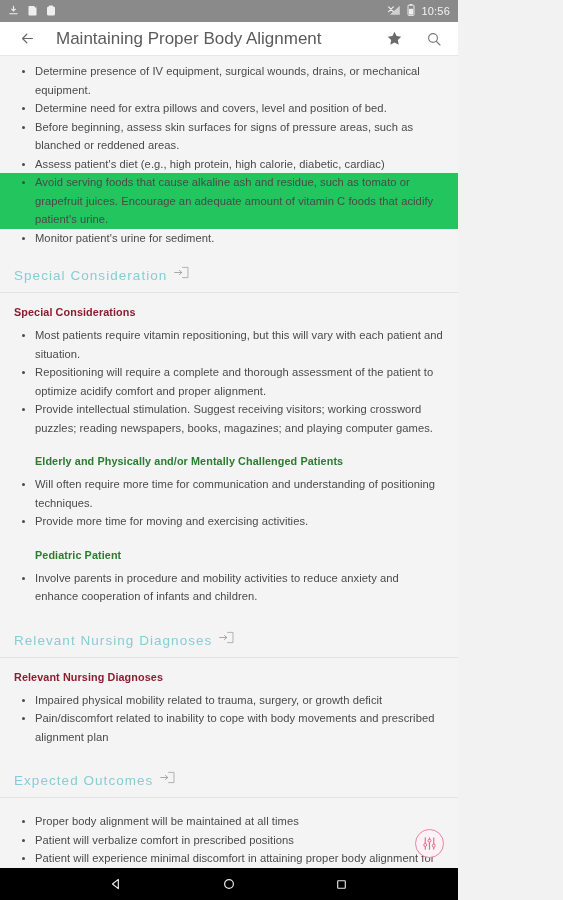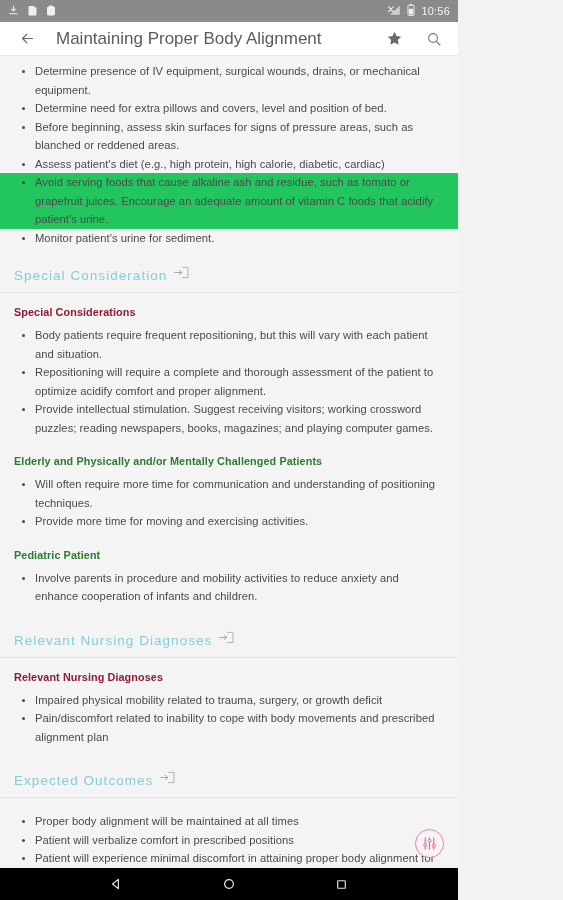--- a/index.html
+++ b/index.html
@@ -147,20 +147,21 @@
     color: #8e1c31;
     padding: 13px 14px 2px 14px;
     letter-spacing: .1px;
   }
   .sub-green {
     font-size: 10.8px;
     font-weight: bold;
     color: #2a7c30;
     padding: 14px 2px 2px 14px;
     letter-spacing: .1px;
+    margin-left: 21px;
   }
 
   .spacer-sm { height: 6px; }
 
   
   .fab {
     position: absolute;
     right: 14px;
     bottom: 10px;
     width: 29px; height: 29px;
@@ -273,21 +274,21 @@
             <path d="M1 9 L11 9 M8 6 L11.5 9 L8 12" stroke="#9c9c9c" stroke-width="1.3" fill="none" stroke-linecap="round" stroke-linejoin="round"></path>
             <path d="M12 1.5 L20.5 1.5 L20.5 16.5 L12 16.5" stroke="#9c9c9c" stroke-width="1.1" fill="none"></path>
           </svg>
       </span>
     </div>
 
     <div class="sub-red">Special Considerations</div>
 
     <div class="bullets-wrap nopad-x">
       <ul class="bullets">
-        <li>Body patients require frequent repositioning, but this will vary with each patient and situation.</li>
+        <li>Most patients require vitamin repositioning, but this will vary with each patient and situation.</li>
         <li>Repositioning will require a complete and thorough assessment of the patient to optimize acidify comfort and proper alignment.</li>
         <li>Provide intellectual stimulation. Suggest receiving visitors; working crossword puzzles; reading newspapers, books, magazines; and playing computer games.</li>
       </ul>
     </div>
 
     <div class="sub-green">Elderly and Physically and/or Mentally Challenged Patients</div>
 
     <div class="bullets-wrap nopad-x">
       <ul class="bullets">
         <li>Will often require more time for communication and understanding of positioning techniques.</li>

